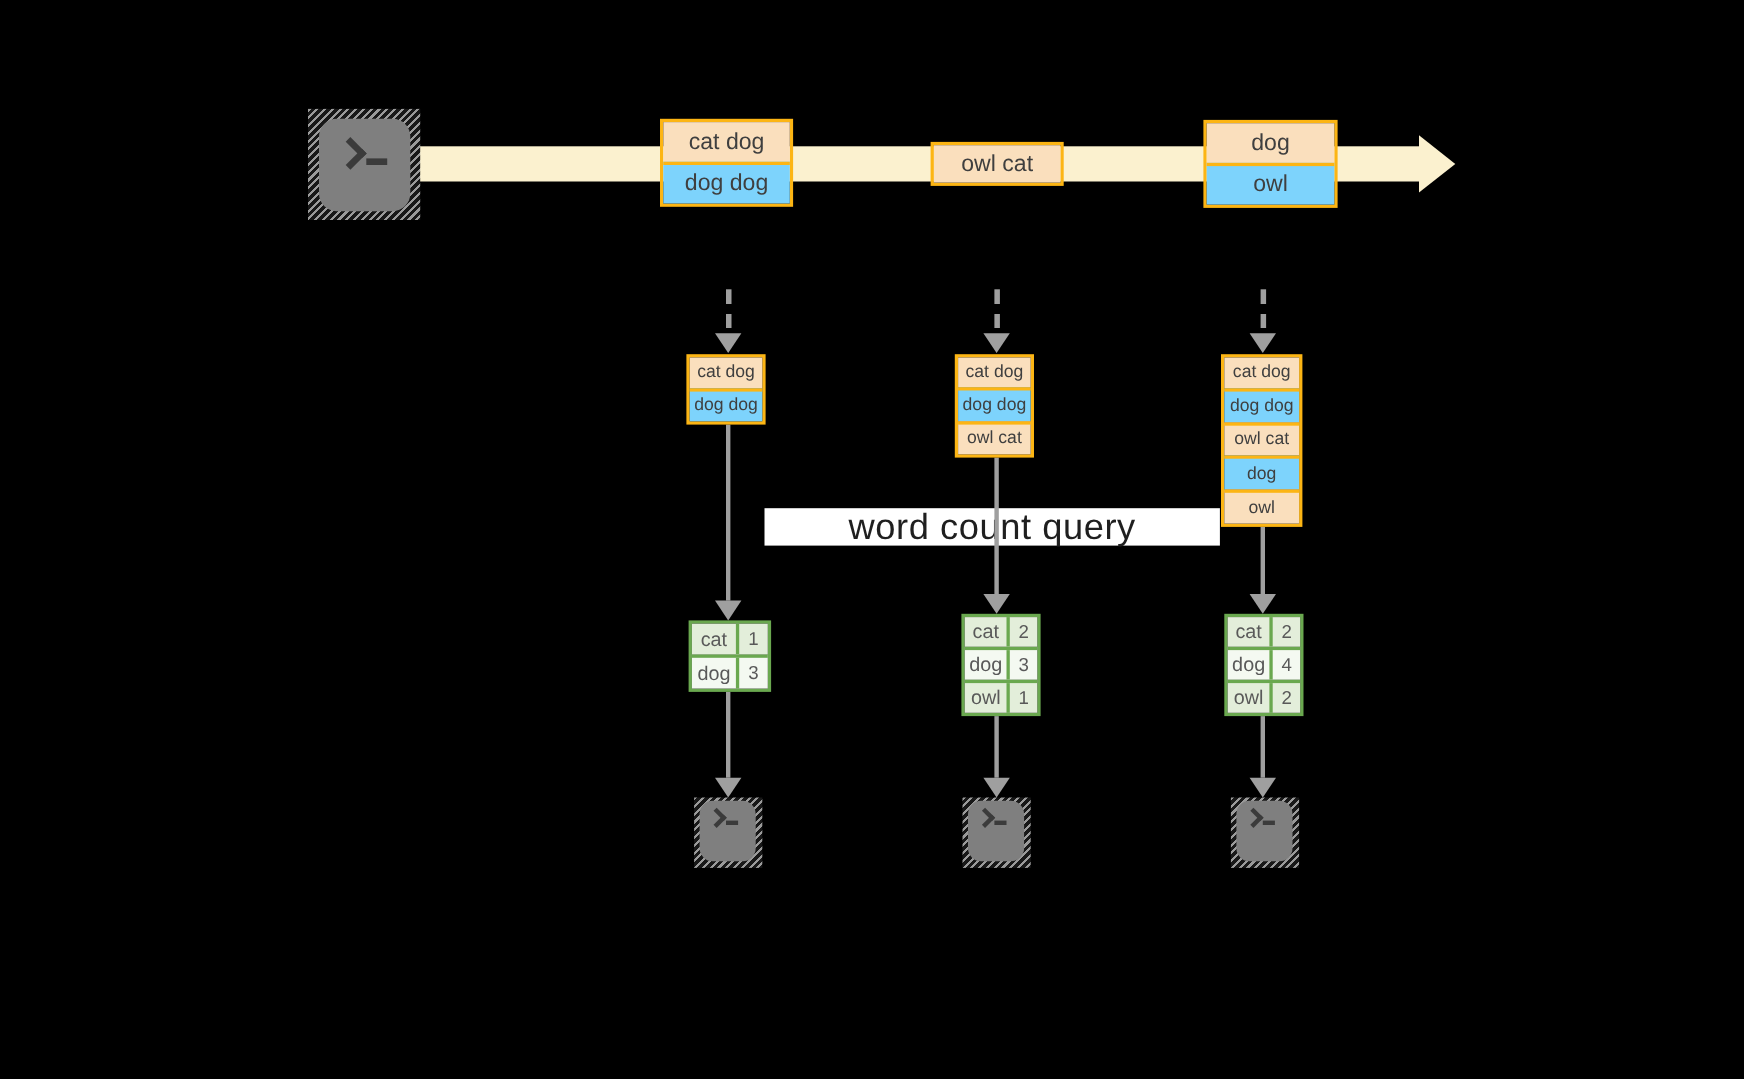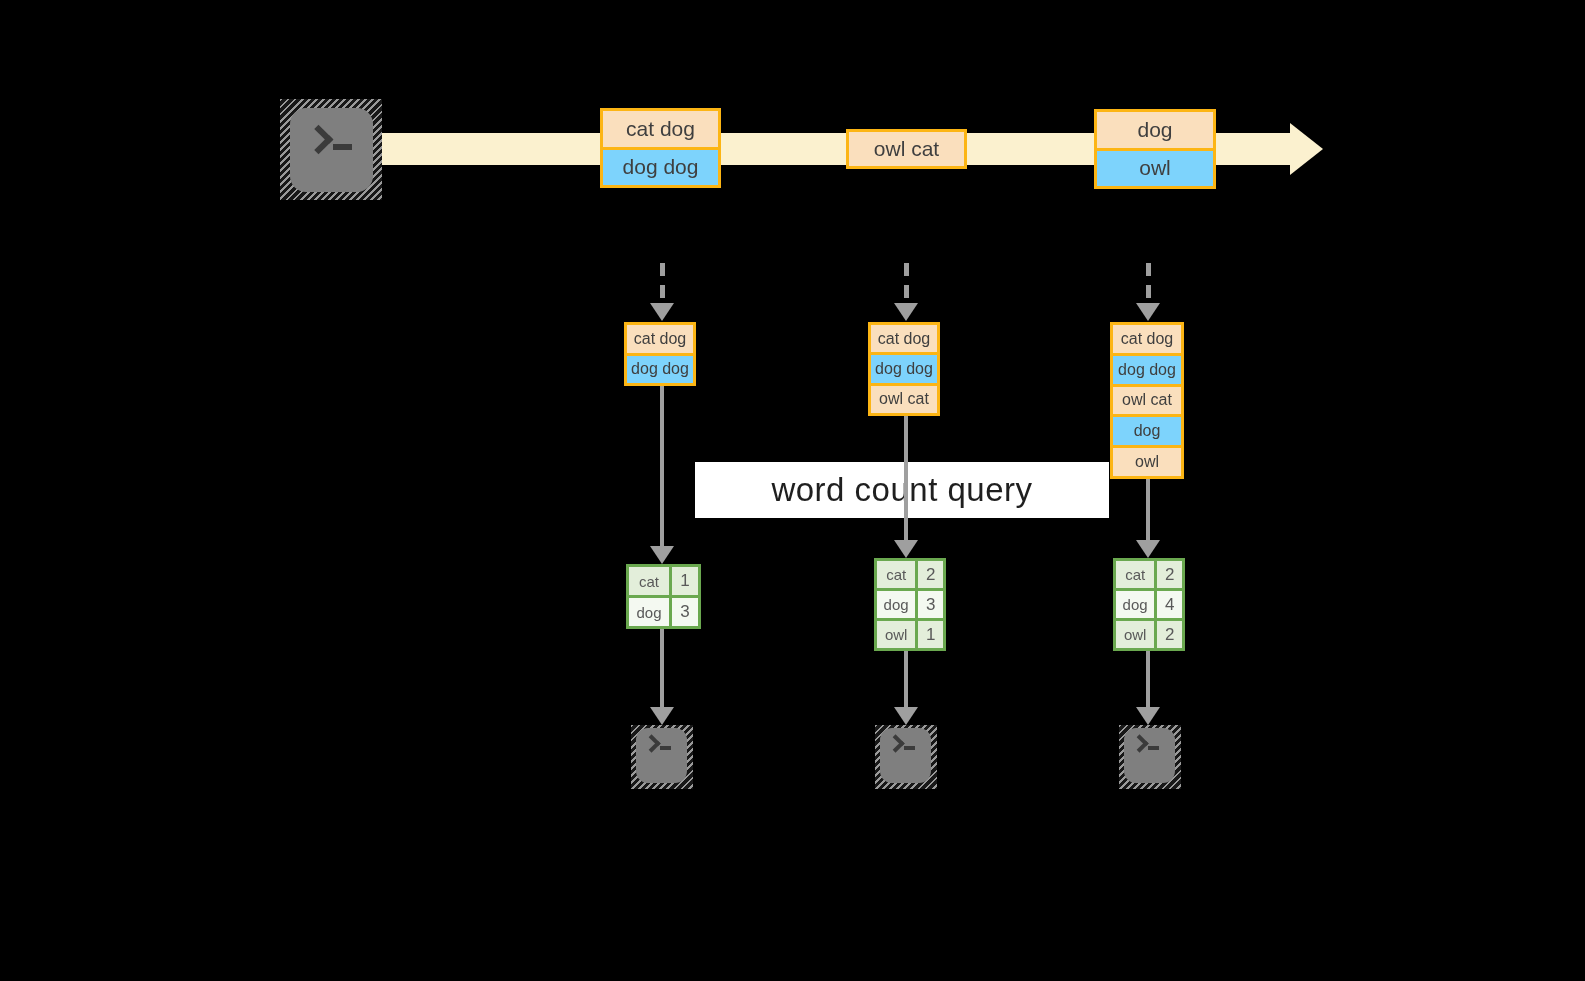--- a/index.html
+++ b/index.html
@@ -28,27 +28,27 @@
   .ahead { position:absolute; width:0; height:0; z-index:2;
            border-left:12px solid transparent; border-right:12px solid transparent;
            border-top:18px solid #9f9f9f; }
 
   
   .gtable { position:absolute; border:3px solid #6aa84f; box-sizing:border-box;
             display:flex; flex-direction:column; z-index:3; }
   .grow { flex:1; display:flex; }
   .grow + .grow { border-top:3px solid #6aa84f; }
   .gword { flex:0 0 58%; display:flex; align-items:center; justify-content:center;
-           border-right:3px solid #6aa84f; color:#595959; font-size:15px; }
+           border-right:3px solid #6aa84f; color:#595959; font-size:18px; }
   .gcount { flex:1; display:flex; align-items:center; justify-content:center; color:#595959; font-size:17px; }
   .g-a { background:#e3eeda; }
   .g-b { background:#f4f9f1; }
 
   
-  .qband { position:absolute; left:695px; top:462px; width:414px; height:56px; background:#ffffff;
+  .qband { position:absolute; left:695px; top:462px; width:414px; height:34px; background:#ffffff;
            display:flex; align-items:center; justify-content:center; z-index:1; }
   .qband span { font-size:33px; font-weight:300; color:#1f1f1f; letter-spacing:0.5px; }
 
   
   .term { position:absolute; z-index:3; }
   .term .hatch { position:absolute; inset:0;
                  background:repeating-linear-gradient(135deg,#9a9a9a 0 2px,#181818 2px 5px); }
   .term .tbody { position:absolute; background:#7f7f7f; }
   .term .chev { position:absolute; transform:rotate(45deg); }
   .term .dashg { position:absolute; background:#3b3b3b; }

